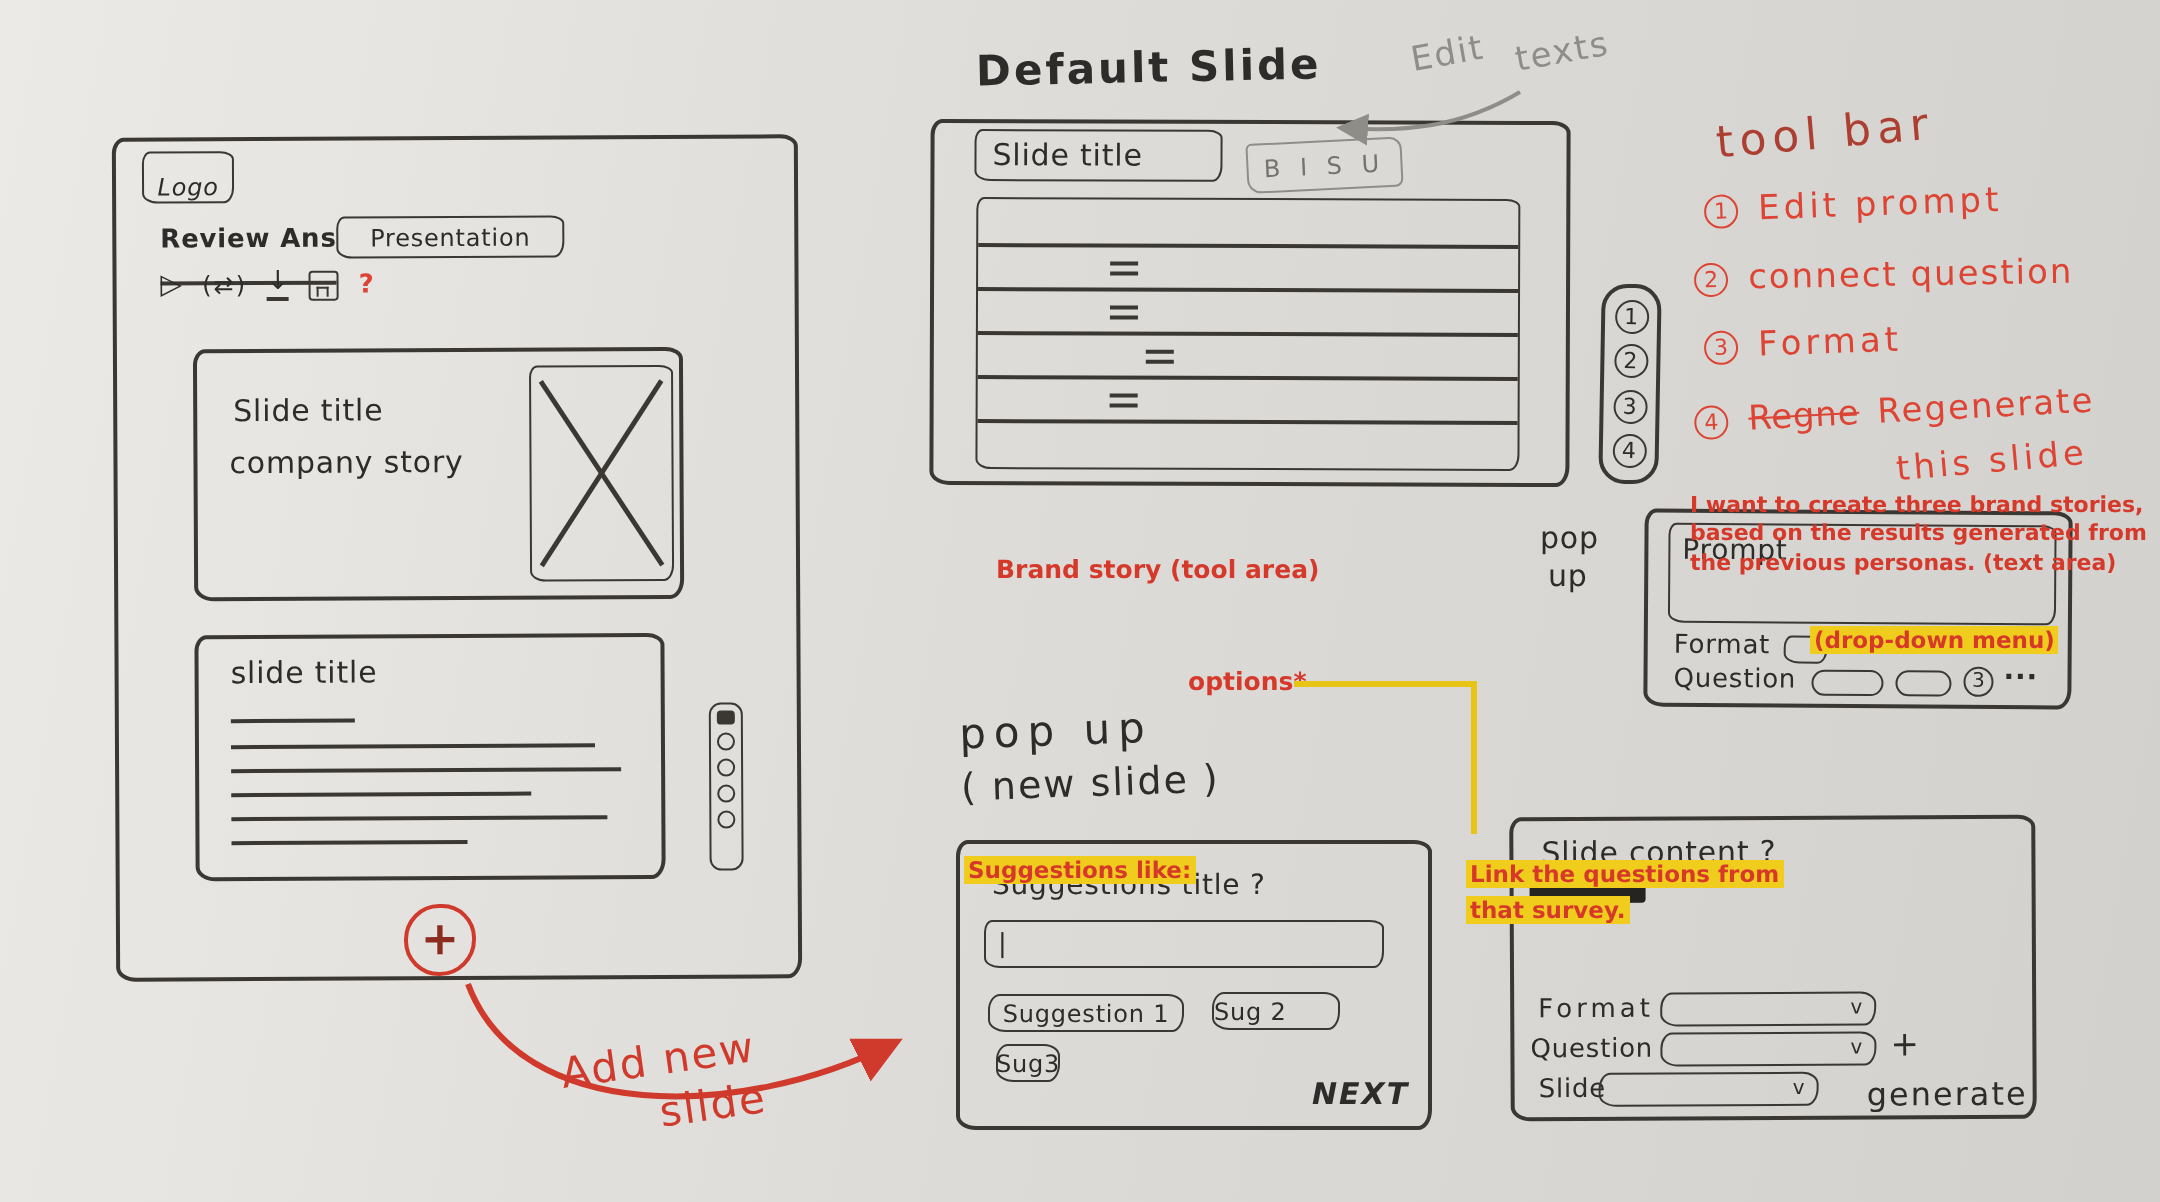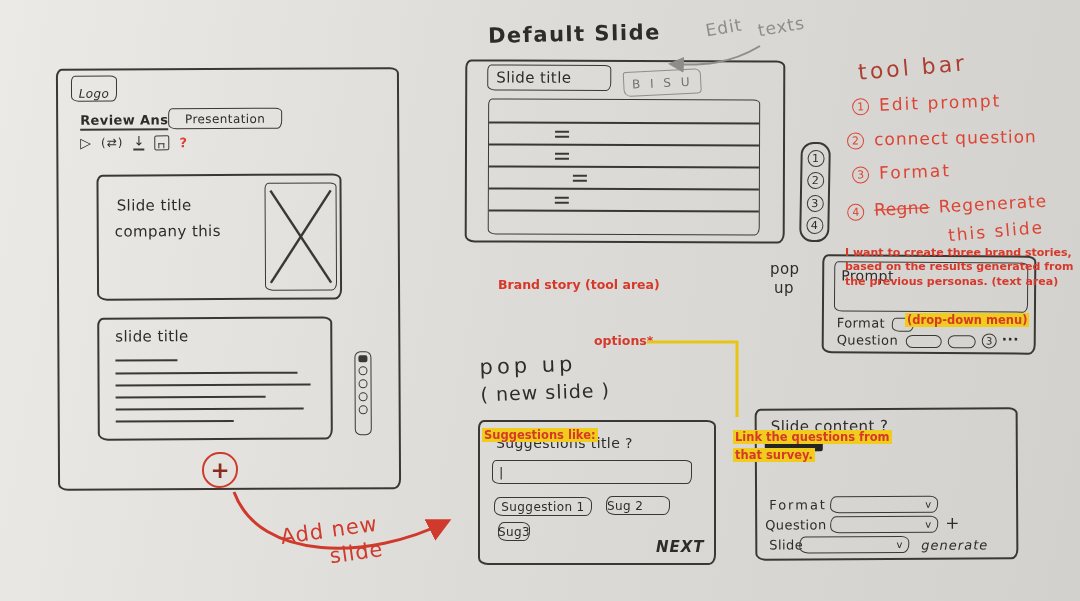--- a/index.html
+++ b/index.html
@@ -33,38 +33,38 @@
   </defs>
   <path d="M234,492 C260,562 370,560 446,522" stroke="#cf3a2c" stroke-width="3" fill="none" marker-end="url(#arrow-red)"></path>
   <path d="M760,46 C730,64 702,66 672,64" stroke="#8f8d88" stroke-width="2" fill="none" marker-end="url(#arrow-grey)"></path>
   <polyline points="647,342 737,342 737,417" stroke="#e8c417" stroke-width="3" fill="none"></polyline>
 </svg>
 
 <div class="abs sk" style="left:57px;top:68px;width:343px;height:422px;transform:rotate(-.3deg);border-width:2.6px">
   <div class="abs sk1" style="left:13px;top:5px;width:46px;height:26px;display:flex;align-items:flex-end;justify-content:center">
     <span class="script" style="font-size:12px;font-style:italic">Logo</span>
   </div>
-  <div class="abs script" style="left:22px;top:42px;font-size:13px;font-weight:bold;border-bottom:2px solid #3b3833;padding-bottom:1px">Review Ans</div>
+  <div class="abs script" style="left:22px;top:42px;font-size:13px;font-weight:bold;border-bottom:2px solid #3b3833;padding-bottom:13px">Review Ans</div>
   <div class="abs sk1" style="left:110px;top:38px;width:114px;height:21px;display:flex;align-items:center;justify-content:center">
     <span class="script" style="font-size:12px;font-weight:normal">Presentation</span>
   </div>
 
   <div class="abs" style="left:22px;top:64px;display:flex;align-items:center;gap:10px">
     <span style="font-size:14px">▷</span>
     <span style="font-size:12px;letter-spacing:1px">(⇄)</span>
     <span style="font-size:13px;border-bottom:2px solid #3b3833;line-height:1.1">↓</span>
     <span style="width:15px;height:15px;border:1.8px solid #3b3833;border-radius:2px;display:inline-block;position:relative">
       <span style="position:absolute;left:3px;bottom:1px;width:6px;height:5px;border:1.4px solid #3b3833;border-bottom:none"></span>
     </span>
     <span class="redink" style="font-size:13px;font-weight:bold">?</span>
   </div>
 
   <div class="abs sk" style="left:38px;top:104px;width:245px;height:126px">
     <div class="abs script" style="left:18px;top:20px;font-size:15px">Slide title</div>
-    <div class="abs script" style="left:16px;top:46px;font-size:15px">company this</div>
+    <div class="abs script" style="left:16px;top:46px;font-size:15px">company story</div>
     <div class="abs sk1" style="left:166px;top:7px;width:72px;height:108px">
       <svg width="100%" height="100%" viewBox="0 0 72 108" preserveAspectRatio="none">
         <line x1="5" y1="7" x2="67" y2="101" stroke="#3b3833" stroke-width="2.5"></line>
         <line x1="67" y1="7" x2="5" y2="101" stroke="#3b3833" stroke-width="2.5"></line>
       </svg>
     </div>
   </div>
 
   <div class="abs sk" style="left:38px;top:247px;width:235px;height:123px">
     <div class="abs script" style="left:16px;top:8px;font-size:15px">slide title</div>
@@ -217,19 +217,19 @@
   <div class="abs script" style="left:8px;top:107px;font-size:13px">Question</div>
   <div class="abs pill" style="left:73px;top:106px;width:108px;height:17px;justify-content:flex-end;padding-right:6px">
     <span style="font-size:10px">v</span>
   </div>
   <div class="abs script" style="left:188px;top:103px;font-size:17px">+</div>
 
   <div class="abs script" style="left:12px;top:127px;font-size:13px">Slide</div>
   <div class="abs pill" style="left:42px;top:126px;width:110px;height:17px;justify-content:flex-end;padding-right:6px">
     <span style="font-size:10px">v</span>
   </div>
-  <div class="abs script" style="left:164px;top:128px;font-size:13px;font-style:italic;letter-spacing:1px">generate</div>
+  <div class="abs script" style="left:176px;top:128px;font-size:16px;letter-spacing:1px">generate</div>
 </div>
 
 <div class="abs" style="left:733px;top:430px;z-index:6">
   <div class="note"><span class="hl">Link the questions from</span></div>
   <div class="note" style="margin-top:3px"><span class="hl">that survey.</span></div>
 </div>
 
 </body></html>

